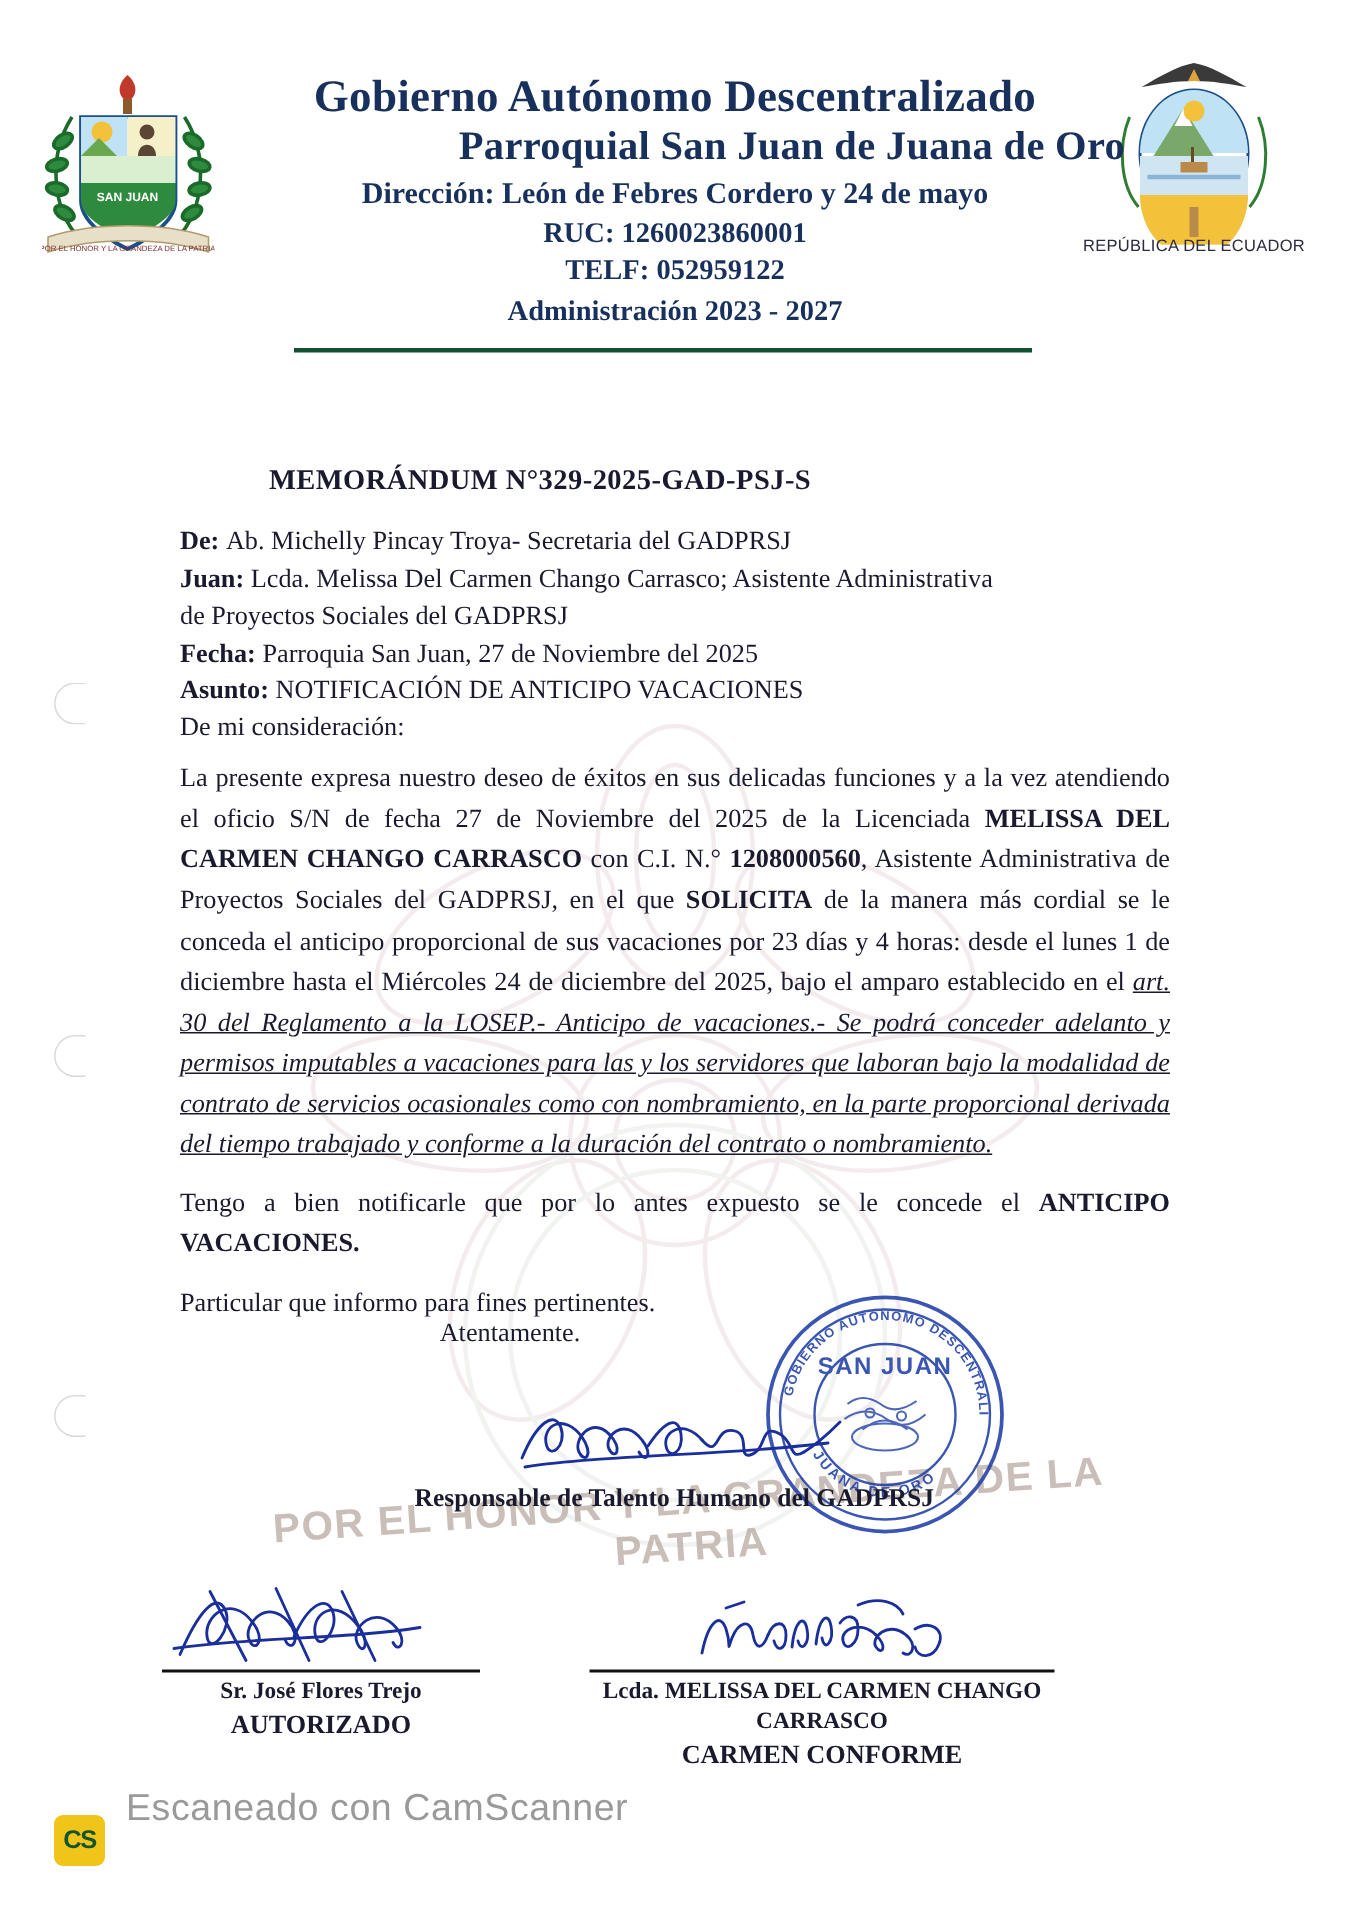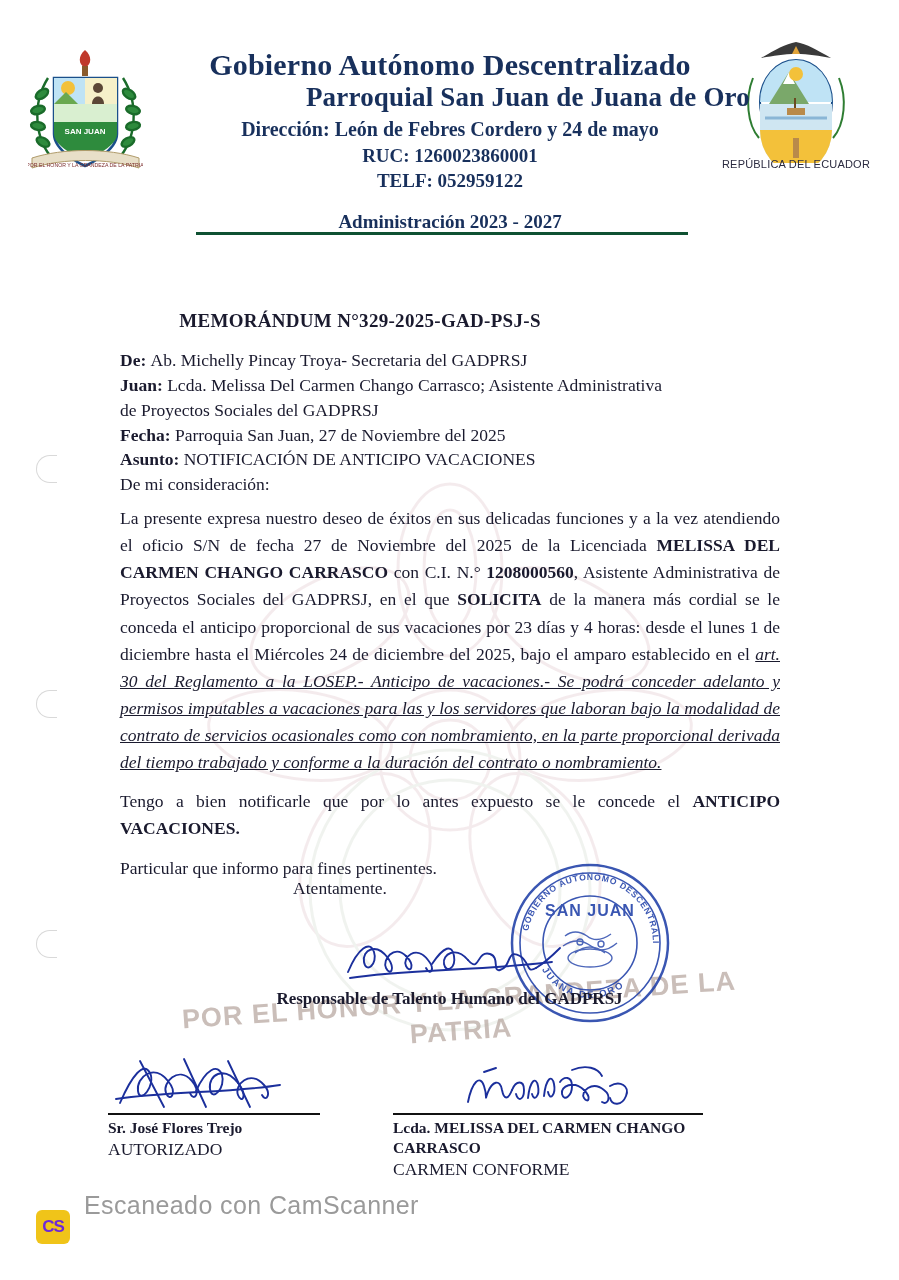--- a/index.html
+++ b/index.html
@@ -80,21 +80,21 @@
   }
   .h-line4, .h-line5 {
     font-size: 19px;
     font-weight: bold;
     line-height: 1.35;
   }
   .h-line6 {
     font-size: 19px;
     font-weight: bold;
     line-height: 1.4;
-    margin-top: 15px;
+    margin-top: 1px;
   }
   .header-rule {
     position: absolute;
     left: 196px;
     top: 202px;
     width: 492px;
     height: 3px;
     background: #0f5132;
   }
 
@@ -159,35 +159,36 @@
     font-weight: bold;
     line-height: 1.35;
   }
   .sig-role {
     font-size: 17px;
     font-weight: bold;
     line-height: 1.35;
   }
   .sig-block {
     position: absolute;
+    text-align: center;
   }
   .sig-line {
     width: 100%;
     height: 1.5px;
     background: #111;
   }
   .sig-label {
     font-size: 15.5px;
     font-weight: bold;
     margin-top: 3px;
     line-height: 1.3;
   }
   .sig-status {
     font-size: 17.5px;
-    font-weight: normal;
+    font-weight: bold;
     line-height: 1.3;
   }
   #sig-left { left: 108px; top: 1113px; width: 212px; }
   #sig-right { left: 393px; top: 1113px; width: 310px; }
 
   
   .scribble { position: absolute; pointer-events: none; }
 
   
   .stamp {
@@ -244,21 +245,21 @@
     bottom: 36px;
     display: flex;
     align-items: center;
     gap: 14px;
   }
   .cs-logo {
     width: 34px;
     height: 34px;
     border-radius: 6px;
     background: #f0c419;
-    color: #6d28d9;
+    color: #14532d;
     font-family: "Liberation Sans", sans-serif;
     font-size: 17px;
     font-weight: bold;
     display: flex;
     align-items: center;
     justify-content: center;
     letter-spacing: -1px;
     margin-top: 44px;
   }
   .cs-text {

